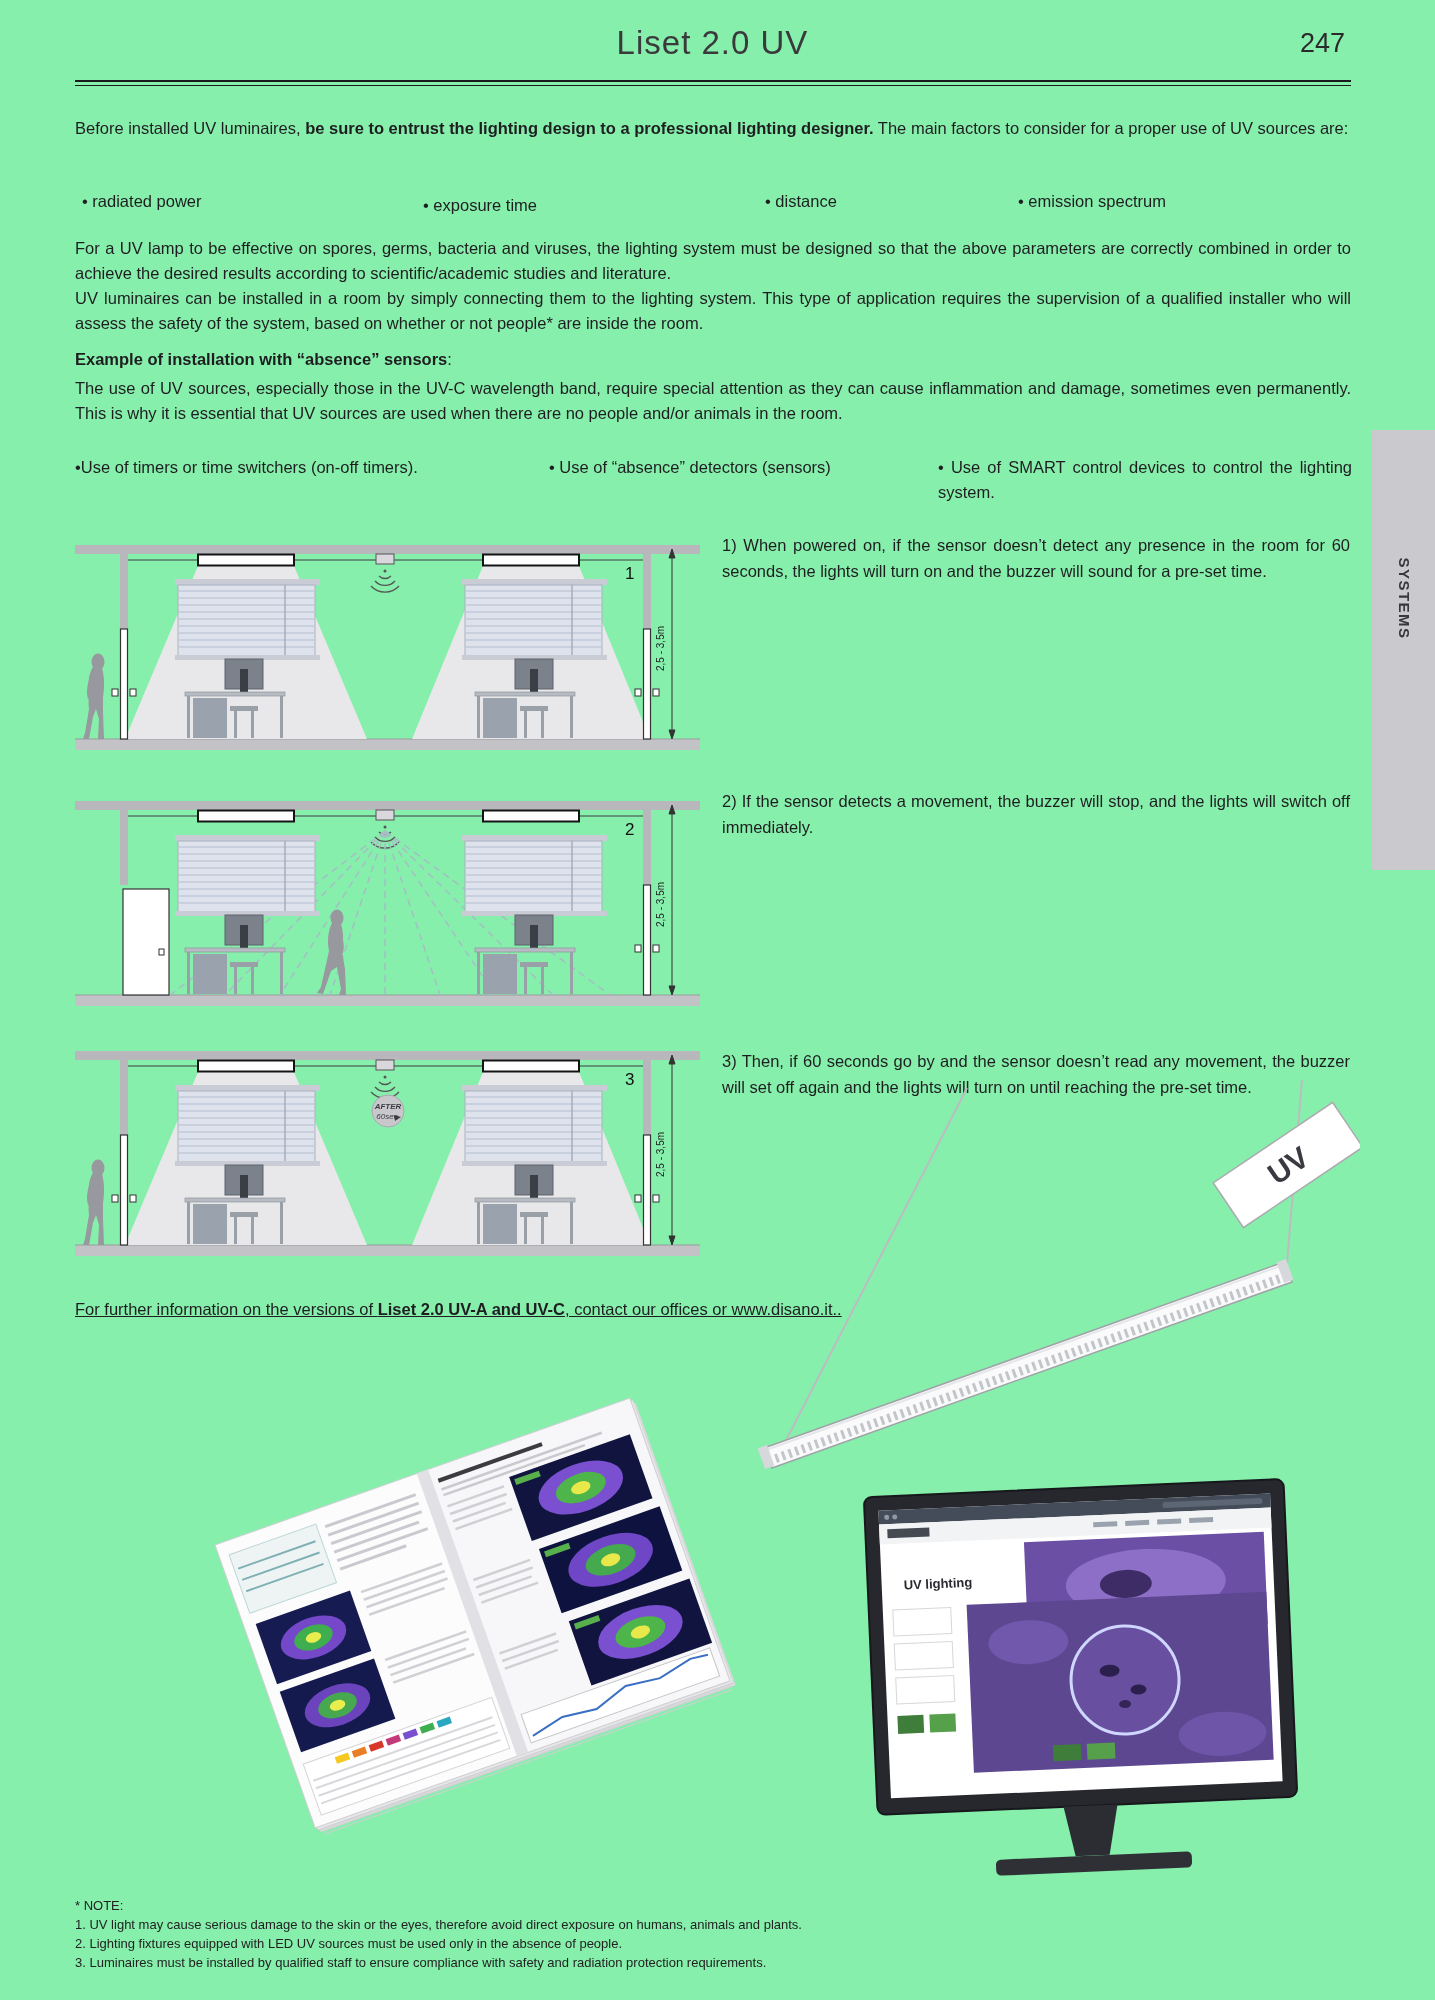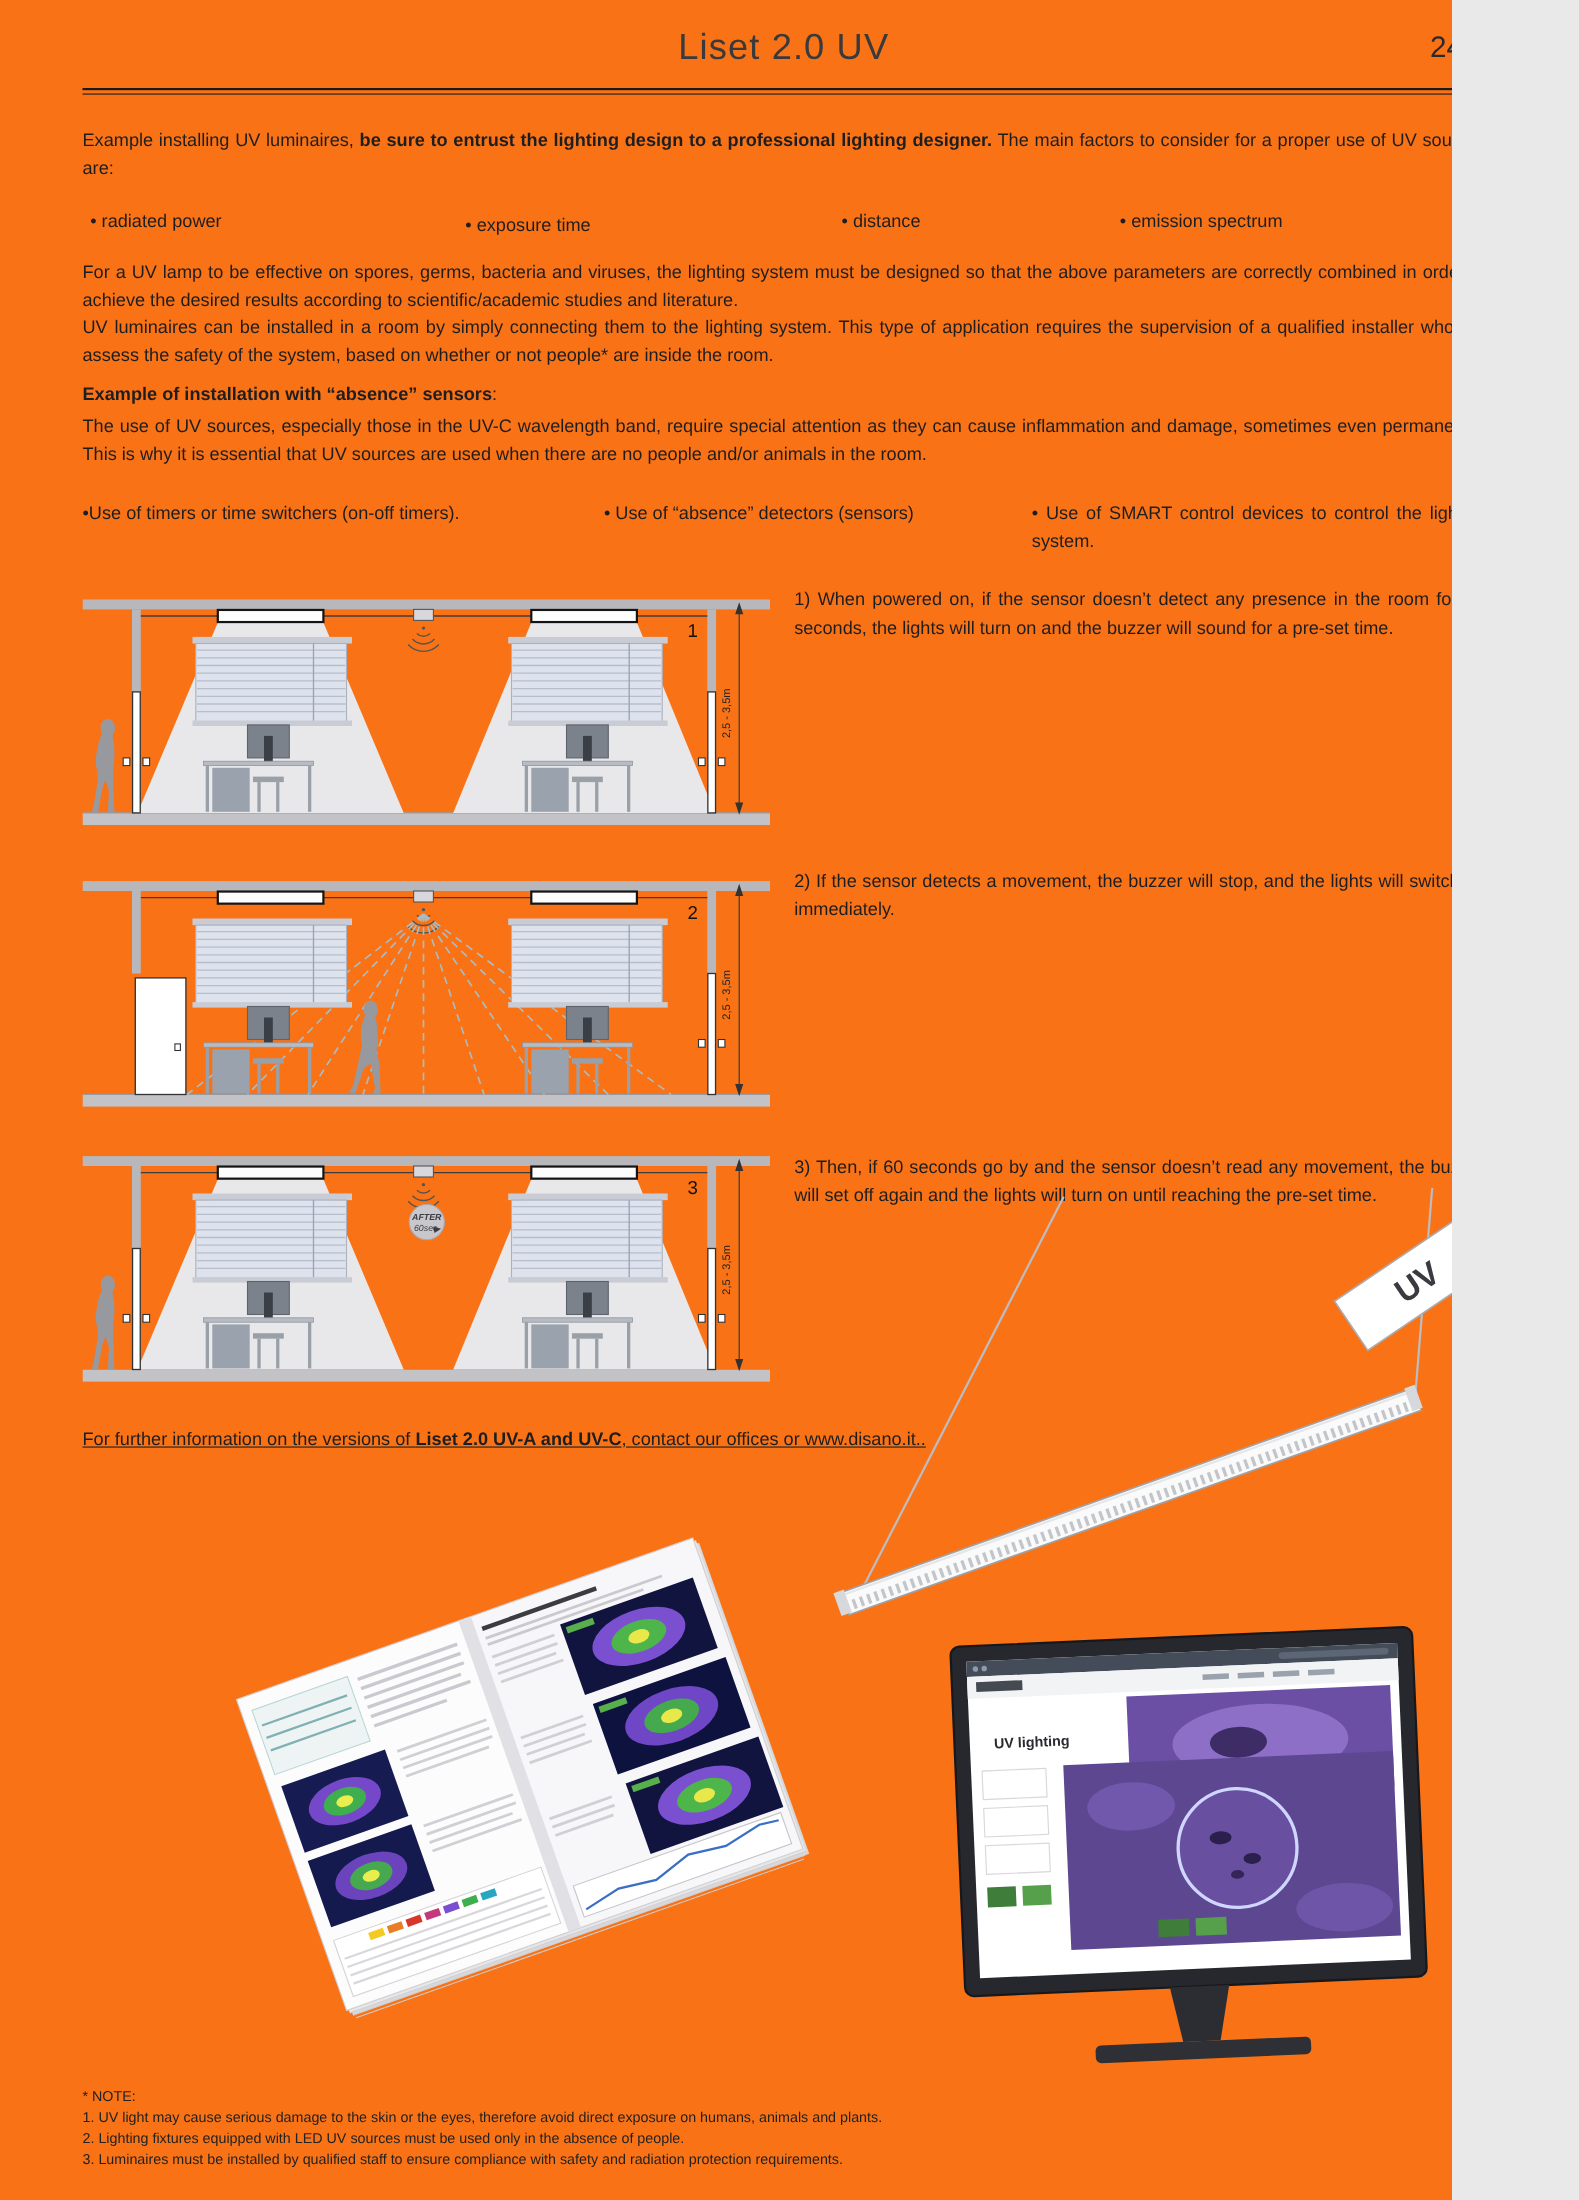--- a/index.html
+++ b/index.html
@@ -1,17 +1,17 @@
 <!DOCTYPE html>
 <html><head>
 <meta charset="utf-8">
 <style>
   html,body{margin:0;padding:0;background:#e9e9e9;}
   .page{
-    position:relative;width:1320px;height:2000px;background:#f97316;
+    position:relative;width:1435px;height:2000px;background:#86efac;
     font-family:"Liberation Sans", sans-serif;color:#1e1e20;overflow:hidden;
   }
   .abs{position:absolute;}
   .title{top:24px;left:75px;width:1275px;text-align:center;font-size:33px;letter-spacing:1px;color:#3a3a3c;font-weight:400;}
   .pagenum{top:28px;left:1300px;font-size:27px;color:#2a2a2c;}
   .rule{top:80px;left:75px;width:1276px;height:3px;border-top:2px solid #1b1b1d;border-bottom:1px solid #1b1b1d;}
   .body-text{font-size:16.5px;line-height:25px;text-align:justify;}
   .intro{top:116px;left:75px;width:1276px;}
   .factor{font-size:16.5px;white-space:nowrap;}
   .para2{top:236px;left:75px;width:1276px;}
@@ -35,21 +35,21 @@
 <div class="page">
 
   <div class="abs title">Liset 2.0 UV</div>
   <div class="abs pagenum">247</div>
   <div class="abs rule"></div>
 
   <div class="abs side-tab">
     <span class="side-tab-text">SYSTEMS</span>
   </div>
 
-  <div class="abs body-text intro"><span>Example installing UV luminaires, </span><b>be sure to entrust the lighting design to a professional lighting designer.</b><span> The main factors to consider for a proper use of UV sources are:</span></div>
+  <div class="abs body-text intro"><span>Before installed UV luminaires, </span><b>be sure to entrust the lighting design to a professional lighting designer.</b><span> The main factors to consider for a proper use of UV sources are:</span></div>
 
   <span class="abs factor" style="top:192px;left:82px">• radiated power</span>
   <span class="abs factor" style="top:196px;left:423px">• exposure time</span>
   <span class="abs factor" style="top:192px;left:765px">• distance</span>
   <span class="abs factor" style="top:192px;left:1018px">• emission spectrum</span>
 
   <div class="abs body-text para2">
     <div>For a UV lamp to be effective on spores, germs, bacteria and viruses, the lighting system must be designed so that the above parameters are correctly combined in order to achieve the desired results according to scientific/academic studies and literature.</div>
     <div>UV luminaires can be installed in a room by simply connecting them to the lighting system. This type of application requires the supervision of a qualified installer who will assess the safety of the system, based on whether or not people* are inside the room.</div>
   </div>

